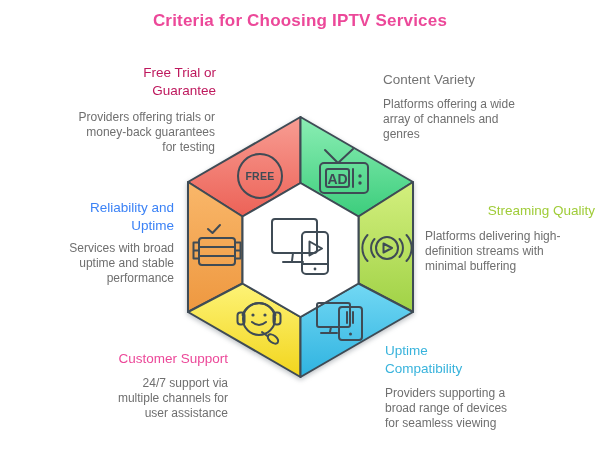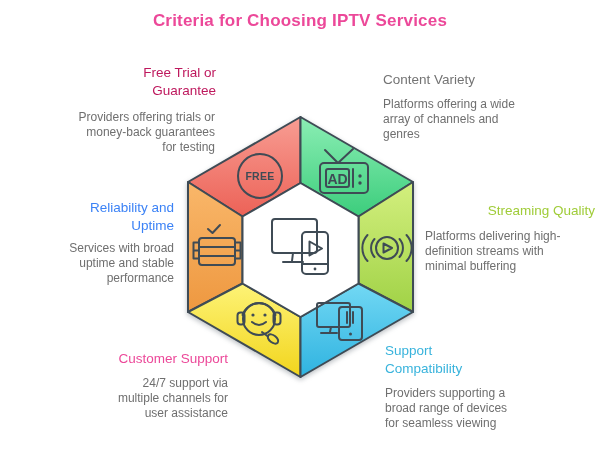--- a/index.html
+++ b/index.html
@@ -159,16 +159,16 @@
 
   <div class="h ra c-orange ru-h">Reliability and Uptime</div>
   <div class="d ra ru-d">Services with broad uptime and stable performance</div>
 
   <div class="h la c-lime sq-h">Streaming Quality</div>
   <div class="d la sq-d">Platforms delivering high-definition streams with minimal buffering</div>
 
   <div class="h ra c-yellow cs-h">Customer Support</div>
   <div class="d ra cs-d">24/7 support via multiple channels for user assistance</div>
 
-  <div class="h la c-cyan dc-h">Support Compatibility</div>
+  <div class="h la c-cyan dc-h">Uptime Compatibility</div>
   <div class="d la dc-d">Providers supporting a broad range of devices for seamless viewing</div>
 
 </div>
 
 </body></html>

